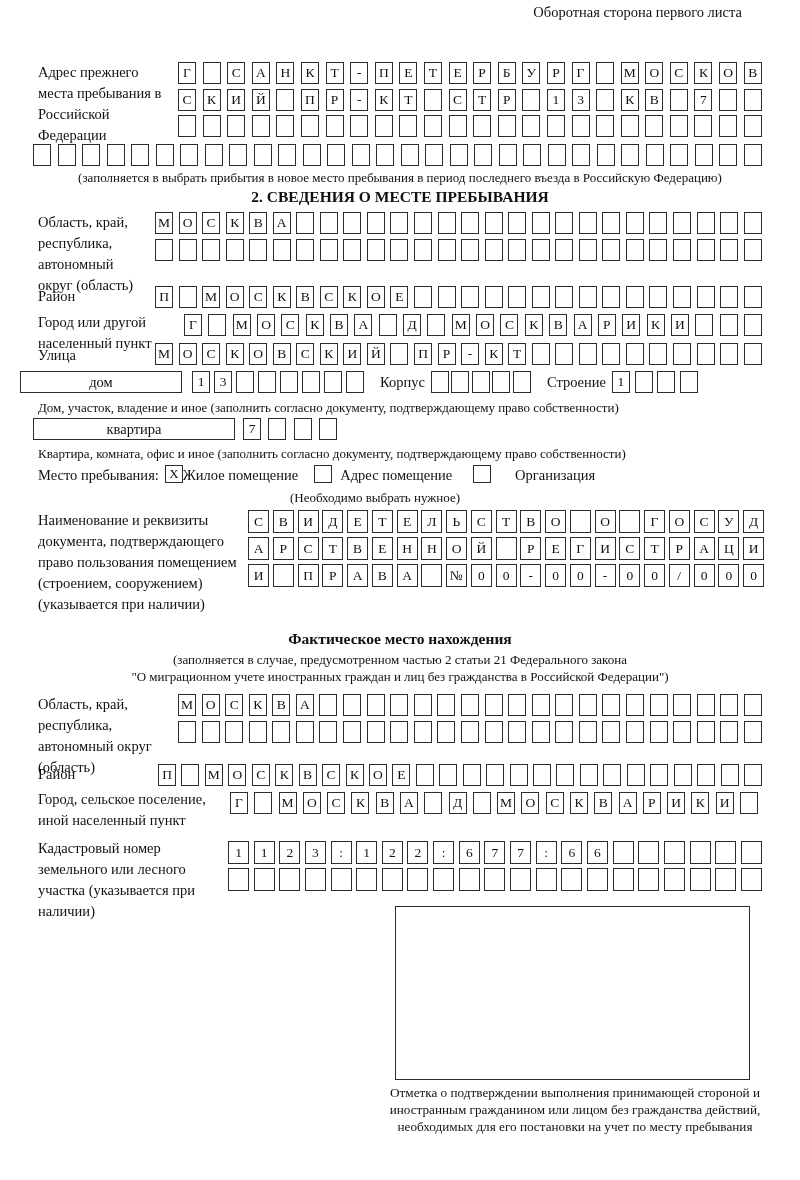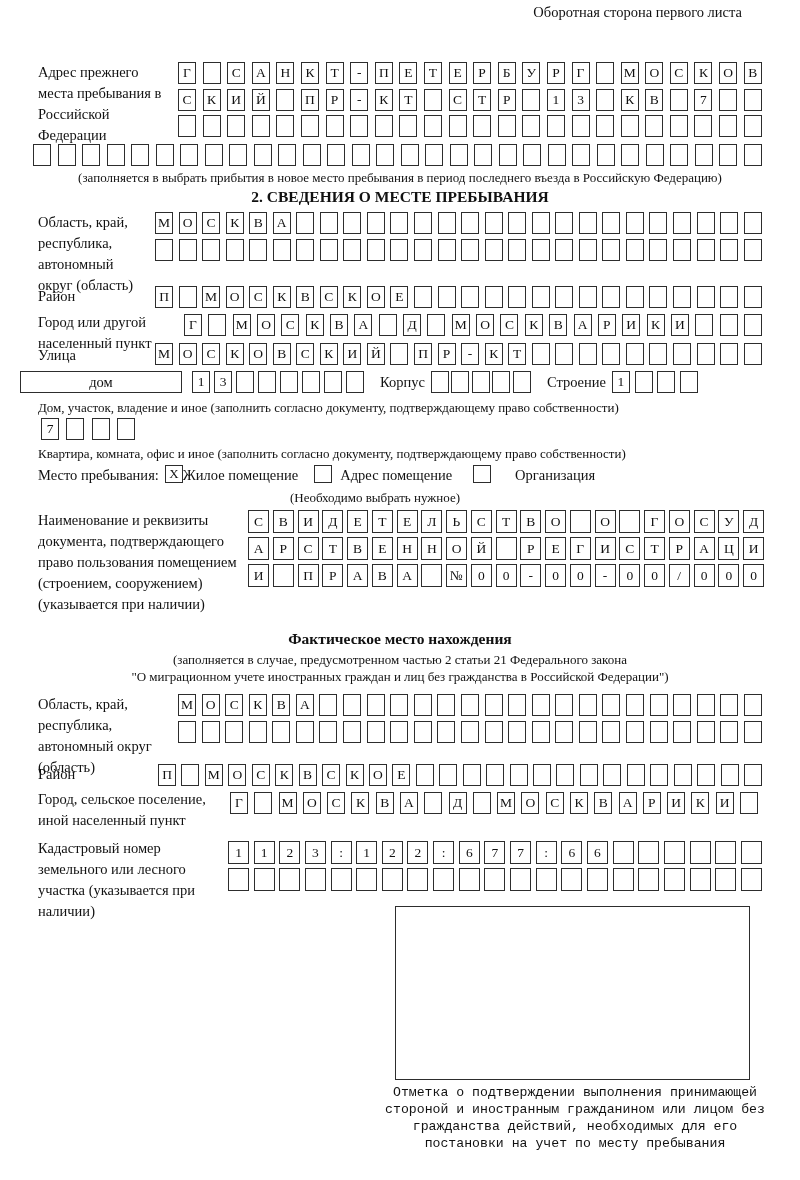--- a/index.html
+++ b/index.html
@@ -26,21 +26,21 @@
   .widebox {
     border:1.5px solid #2d2d2d; height:20px; line-height:20px;
     text-align:center; font-size:14.5px;
   }
   .checkbox {
     display:inline-block; width:16px; height:16px; border:1.5px solid #2d2d2d;
     font-size:13px; line-height:16px; text-align:center; vertical-align:-3px;
   }
   .domrow { display:flex; align-items:flex-start; }
   .stampbox { border:1.5px solid #2d2d2d; }
-  .caption { font-size:13.2px; line-height:17px; text-align:center;font-family:Liberation Mono, monospace; }
+  .caption { font-size:13.2px; line-height:17px; text-align:center; }
 </style>
 </head>
 <body>
 
 <div>
 
   <div class="abs note-right" style="top:4px">Оборотная сторона первого листа</div>
 
   <div class="abs label" style="left:38px;top:62px;width:130px">Адрес прежнего места пребывания в Российской Федерации</div>
   <div class="abs" style="left:178px;top:62px">
@@ -331,20 +331,21 @@
     <div class="cells" style="width:86px;margin-left:6px">
         <span class="cell">1</span>
         <span class="cell"></span>
         <span class="cell"></span>
         <span class="cell"></span>
       </div>
   </div>
   <div class="abs note" style="left:38px;top:400px">Дом, участок, владение и иное (заполнить согласно документу, подтверждающему право собственности)</div>
 
   <div class="abs domrow" style="left:33px;top:418px">
+    <div class="widebox" style="width:200px">квартира</div>
     <div class="cells" style="width:94px;margin-left:8px">
         <span class="cell">7</span>
         <span class="cell"></span>
         <span class="cell"></span>
         <span class="cell"></span>
       </div>
   </div>
   <div class="abs note" style="left:38px;top:446px">Квартира, комната, офис и иное (заполнить согласно документу, подтверждающему право собственности)</div>
 
   <div class="abs domrow" style="left:38px;top:465px">

